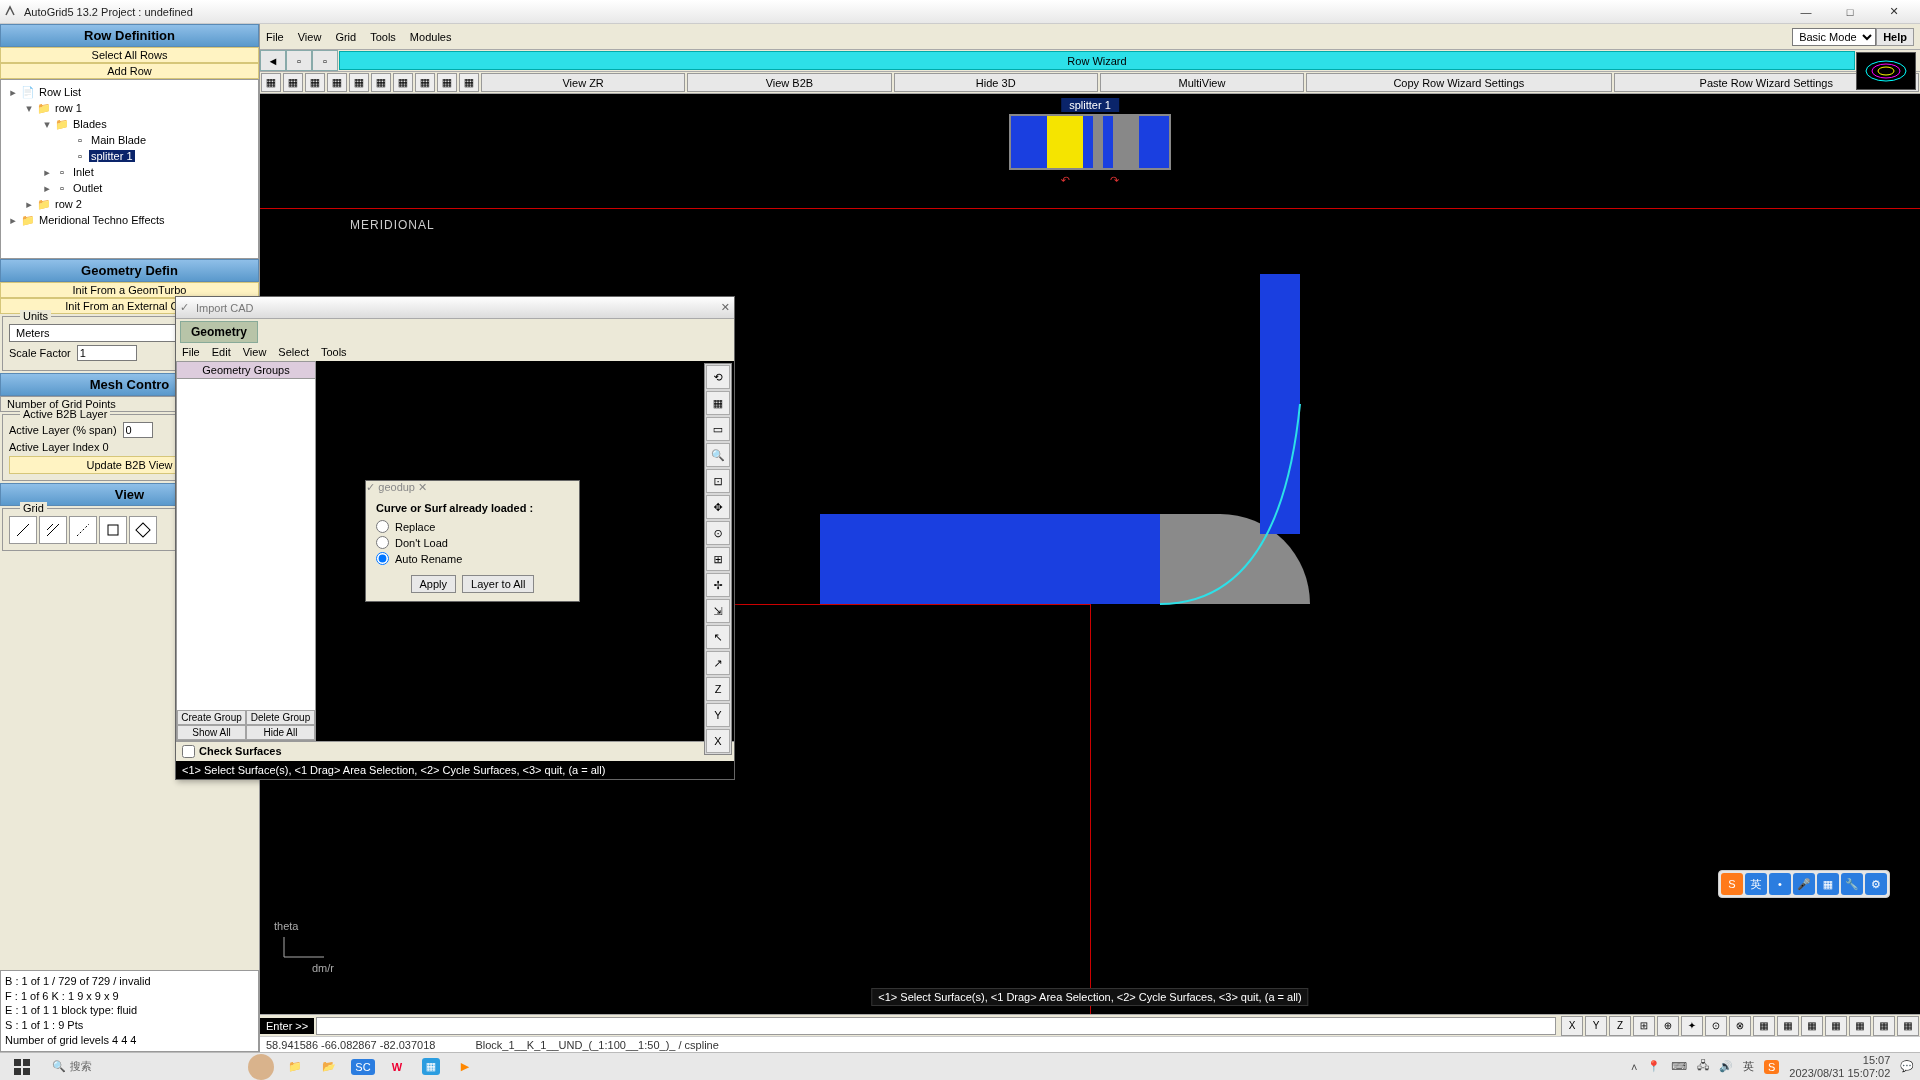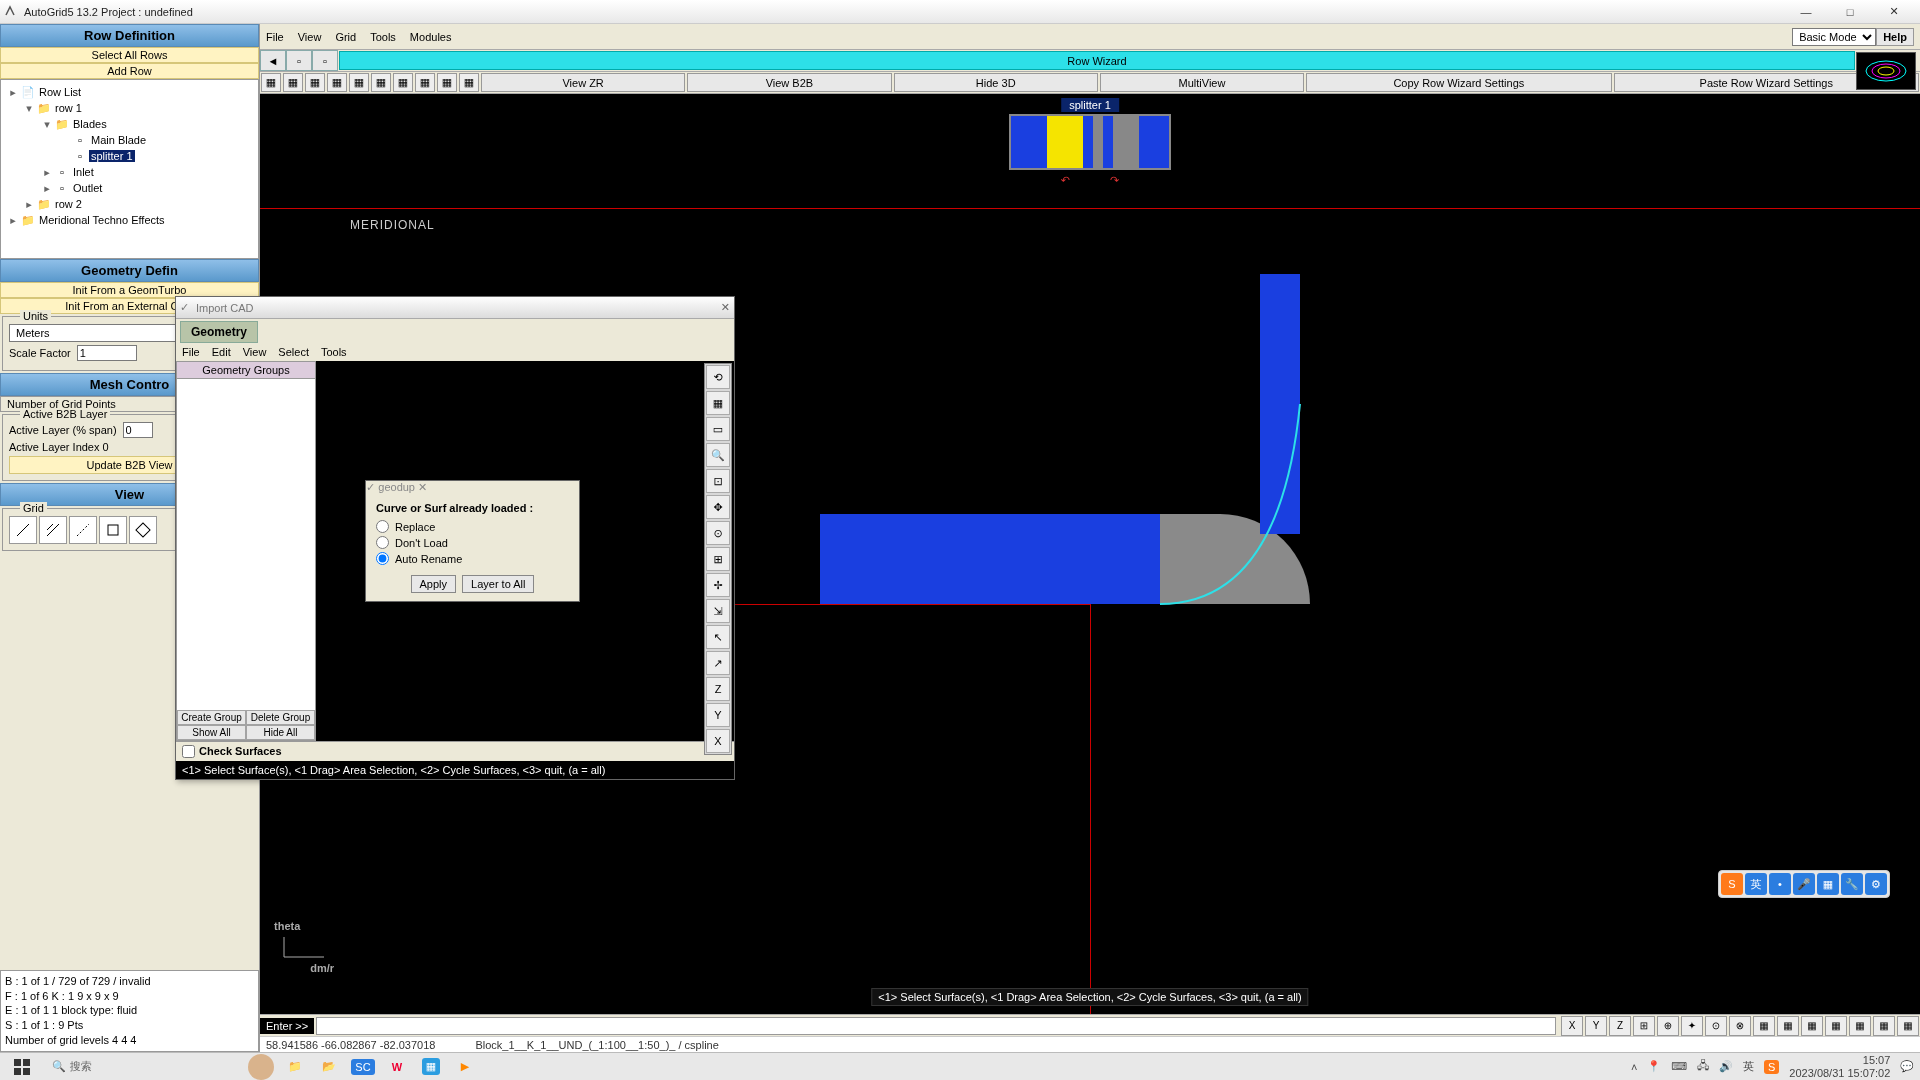--- a/index.html
+++ b/index.html
@@ -65,21 +65,21 @@
 
 
 .canvas { flex: 1; background: #000; position: relative; overflow: hidden; }
 .canvas .title-tag { position: absolute; top: 4px; left: 50%; transform: translateX(-50%); background: #0a246a; color: #fff; padding: 1px 8px; font-size: 11px; }
 .canvas .legend-box { position: absolute; top: 20px; left: 50%; transform: translateX(-50%); display: flex; border: 2px solid #888; background: #444; }
 .legend-box .seg { height: 52px; }
 .canvas .redo-icons { position: absolute; top: 80px; left: 50%; transform: translateX(-50%); display: flex; gap: 40px; color: #d33; font-size: 18px; }
 .canvas .meridional { position: absolute; top: 124px; left: 90px; color: #ccc; font-size: 12px; letter-spacing: 1px; }
 .divider-h { position: absolute; left: 0; right: 0; height: 1px; background: #c00; }
 .divider-v { position: absolute; top: 0; bottom: 0; width: 1px; background: #c00; }
-.axis-indicator { position: absolute; bottom: 40px; left: 14px; color: #aaa; font-size: 10px; font-weight: bold; }
+.axis-indicator { position: absolute; bottom: 40px; left: 14px; color: #aaa; font-size: 10px; }
 .hint-bar { position: absolute; left: 50%; transform: translateX(-50%); bottom: 8px; background: #111; color: #fff; font-size: 11px; padding: 2px 6px; border: 1px solid #333; }
 
 
 .float-toolbar { display: flex; flex-direction: column; position: absolute; background: #d8d8d8; border: 1px solid #888; }
 .float-toolbar .fb { width: 24px; height: 24px; border: 1px solid #aaa; background: #eee; margin: 1px; display: flex; align-items: center; justify-content: center; cursor: pointer; font-size: 11px; }
 
 
 .window { position: absolute; background: #ece9d8; border: 1px solid #666; box-shadow: 2px 2px 6px rgba(0,0,0,0.3); }
 .window .wtitle { height: 22px; background: linear-gradient(#fefefe, #dcdcdc); display: flex; align-items: center; padding: 0 4px; border-bottom: 1px solid #aaa; color: #777; }
 .window .wtitle .wlogo { width: 12px; margin-right: 4px; }

